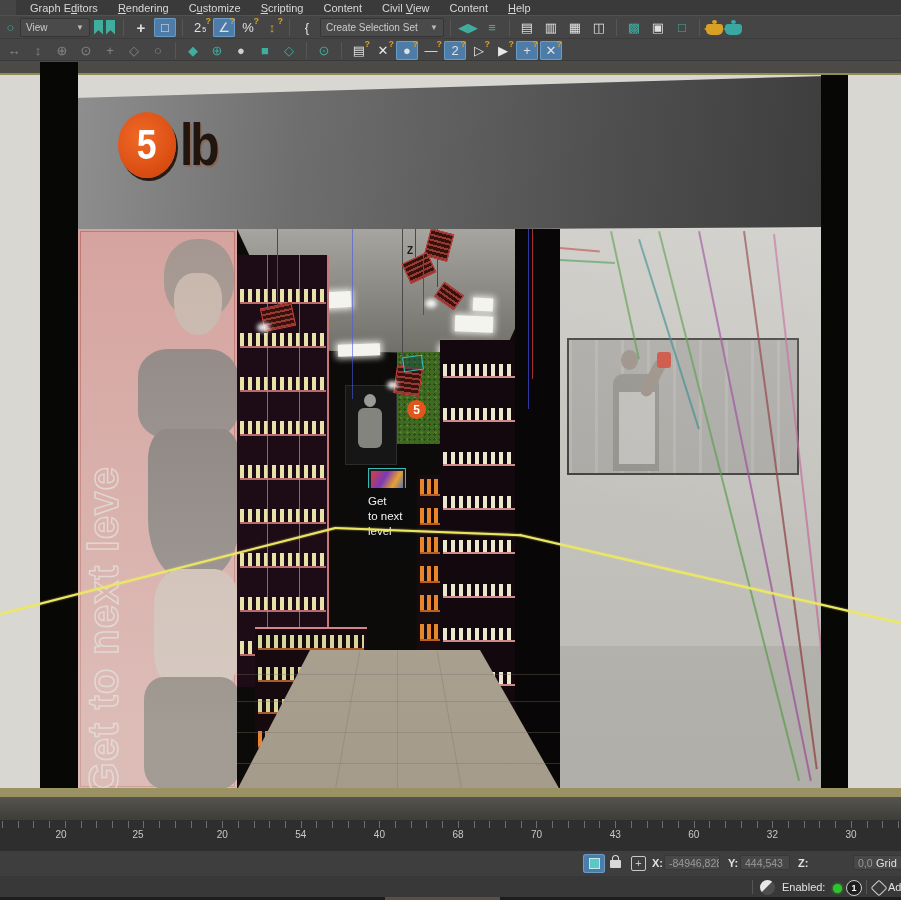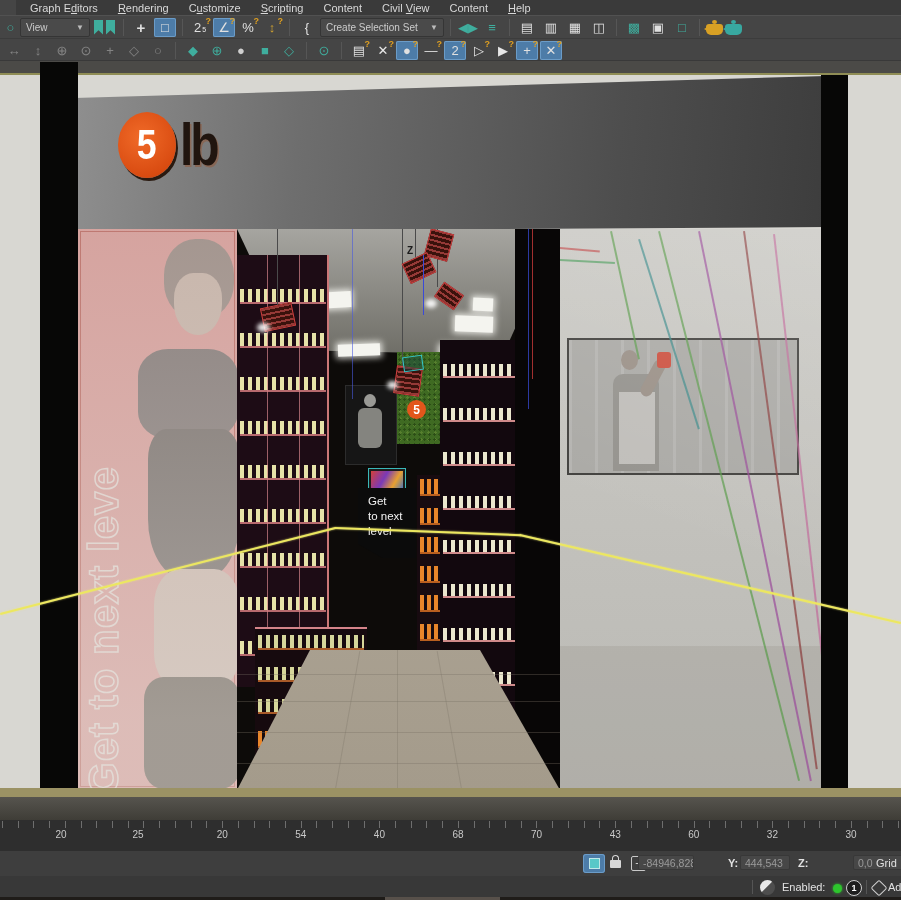--- a/index.html
+++ b/index.html
@@ -439,21 +439,21 @@
       </div>
   </div>
 
   <div id="statusbar">
     <div id="iso-btn">
         <div class="sq"></div>
       </div>
     <div id="lock-icn"></div>
     <div id="xform-icn">+</div>
     <span class="coord-label" style="left:652px;">X:</span>
-    <div class="coord-field" style="left:638px;width:56px;">-84946,828</div>
+    <div class="coord-field" style="left:664px;width:56px;">-84946,828</div>
     <span class="coord-label" style="left:728px;">Y:</span>
     <div class="coord-field" style="left:740px;width:50px;">444,543</div>
     <span class="coord-label" style="left:798px;">Z:</span>
     <div class="coord-field" style="left:810px;width:58px;margin-left:43px;">0,0</div>
     <span id="grid-label">Grid</span>
   </div>
 
   <div id="bottombar">
     <div class="bsep" style="left:752px;"></div>
     <div id="sphere-icn"></div>

